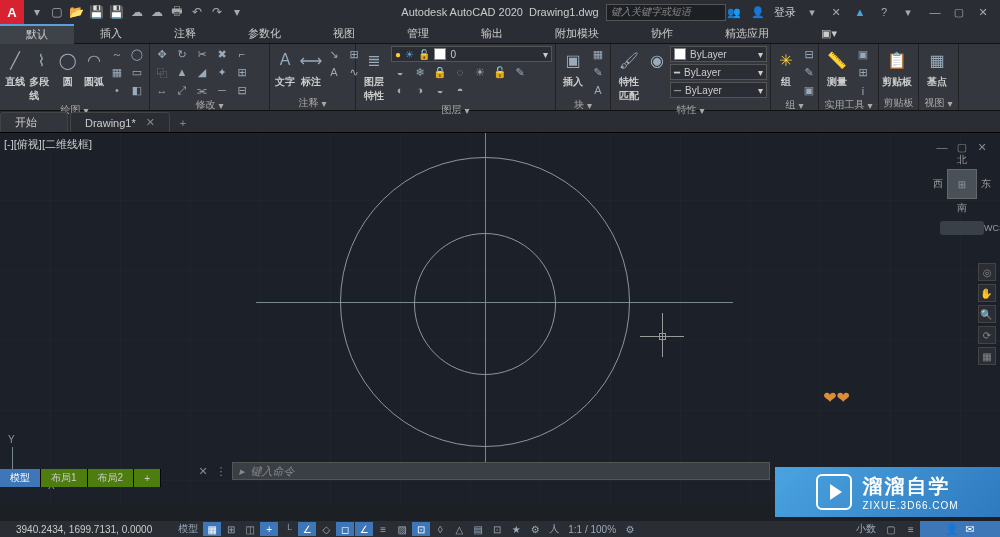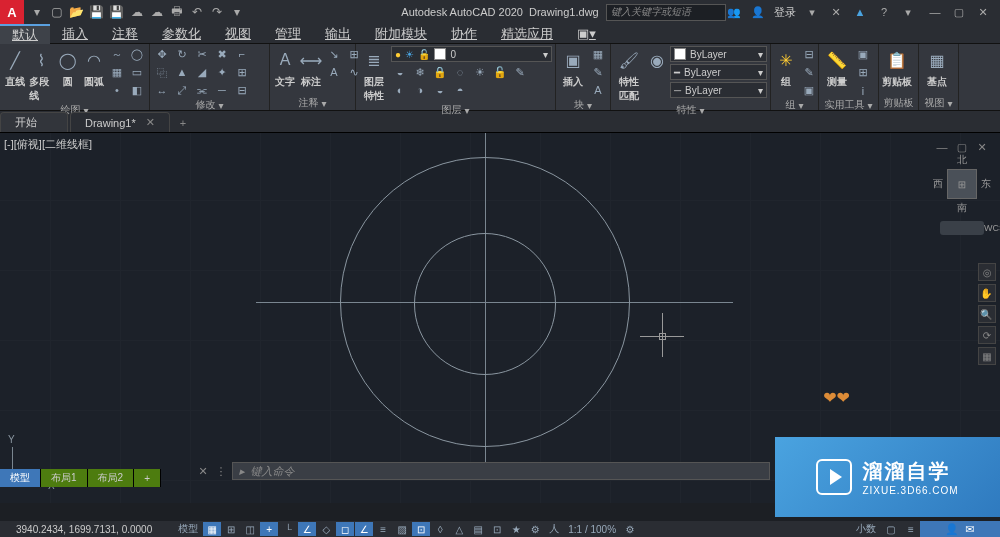--- a/index.html
+++ b/index.html
@@ -12,21 +12,21 @@
 .titlebar .qat-icon { width: 18px; height: 18px; display: flex; align-items: center; justify-content: center; color: #aaa; font-size: 12px; }
 .titlebar .center { position: absolute; left: 50%; transform: translateX(-50%); display: flex; align-items: center; gap: 6px; }
 .titlebar .searchbox { width: 120px; height: 17px; background: #1c1f24; border: 1px solid #555; color: #888; font-style: italic; padding: 0 4px; display: flex; align-items: center; font-size: 10px; margin-left: 20px; }
 .titlebar .right { margin-left: auto; display: flex; align-items: center; gap: 8px; padding-right: 6px; }
 .titlebar .right .ico { width: 16px; height: 16px; display: flex; align-items: center; justify-content: center; color: #aaa; }
 .titlebar .winbtns { display: flex; gap: 2px; }
 .titlebar .winbtn { width: 22px; height: 16px; color: #aaa; display: flex; align-items: center; justify-content: center; font-size: 11px; }
 
 
 .menubar { height: 20px; background: #2a2d33; display: flex; align-items: center; border-bottom: 1px solid #111; }
-.menubar .tab { padding: 0 12px; height: 20px; display: flex; align-items: center; font-size: 13px; color: #ccc; text-decoration: underline; }
+.menubar .tab { padding: 0 26px; height: 20px; display: flex; align-items: center; font-size: 11px; color: #ccc; }
 .menubar .tab.active { background: #3e4249; border-top: 2px solid #5aa0e0; }
 
 
 .ribbon { height: 67px; background: #34373e; display: flex; border-bottom: 1px solid #111; }
 .panel { border-right: 1px solid #222; display: flex; flex-direction: column; padding: 2px 3px 0 3px; }
 .panel .body { flex: 1; display: flex; align-items: flex-start; gap: 2px; }
 .panel .title { height: 14px; font-size: 10px; text-align: center; color: #aaa; display: flex; align-items: center; justify-content: center; gap: 3px; }
 .bigbtn { width: 30px; display: flex; flex-direction: column; align-items: center; gap: 1px; }
 .bigbtn .ico { width: 24px; height: 28px; display: flex; align-items: center; justify-content: center; color: #9ab; font-size: 16px; }
 .bigbtn .lbl { font-size: 10px; color: #ccc; font-weight: bold; }
@@ -89,21 +89,21 @@
 .ltab.active { background: #3e77b8; color: #fff; }
 
 
 .statusbar { position: absolute; bottom: 0; left: 0; right: 0; height: 16px; background: #2a2d33; display: flex; align-items: center; font-size: 10px; color: #ccc; }
 .statusbar .coords { padding: 0 16px; text-align: right; }
 .statusbar .sbtns { display: flex; gap: 1px; margin-left: 6px; }
 .statusbar .sbtn { width: 18px; height: 14px; display: flex; align-items: center; justify-content: center; color: #9ab; font-size: 10px; }
 .statusbar .sbtn.blue { background: #3e77b8; color: #fff; }
 
 
-.watermark { position: absolute; right: 0; bottom: 20px; width: 225px; height: 80px; background: linear-gradient(135deg,#4aa3e0,#2f7abf); display: flex; align-items: center; justify-content: center; gap: 10px; padding: 6px; }
+.watermark { position: absolute; right: 0; bottom: 20px; width: 225px; height: 50px; background: linear-gradient(135deg,#4aa3e0,#2f7abf); display: flex; align-items: center; justify-content: center; gap: 10px; padding: 6px; }
 .watermark .play { width: 36px; height: 36px; border: 2px solid #fff; border-radius: 6px; display: flex; align-items: center; justify-content: center; }
 .watermark .play::after { content: ""; border-left: 12px solid #fff; border-top: 8px solid transparent; border-bottom: 8px solid transparent; margin-left: 3px; }
 .watermark .wtxt { color: #fff; }
 .watermark .wtxt .big { font-size: 20px; font-weight: bold; letter-spacing: 2px; }
 .watermark .wtxt .small { font-size: 10px; letter-spacing: 1px; }
 
 .footerright { position: absolute; right: 0; bottom: 0; height: 16px; width: 80px; background: #3e77b8; display: flex; align-items: center; justify-content: center; gap: 6px; color: #fff; font-size: 11px; }
 
 
 .hearts { position: absolute; right: 150px; bottom: 96px; display: flex; gap: 2px; color: #ff9f3a; font-size: 16px; opacity:0.85;}

